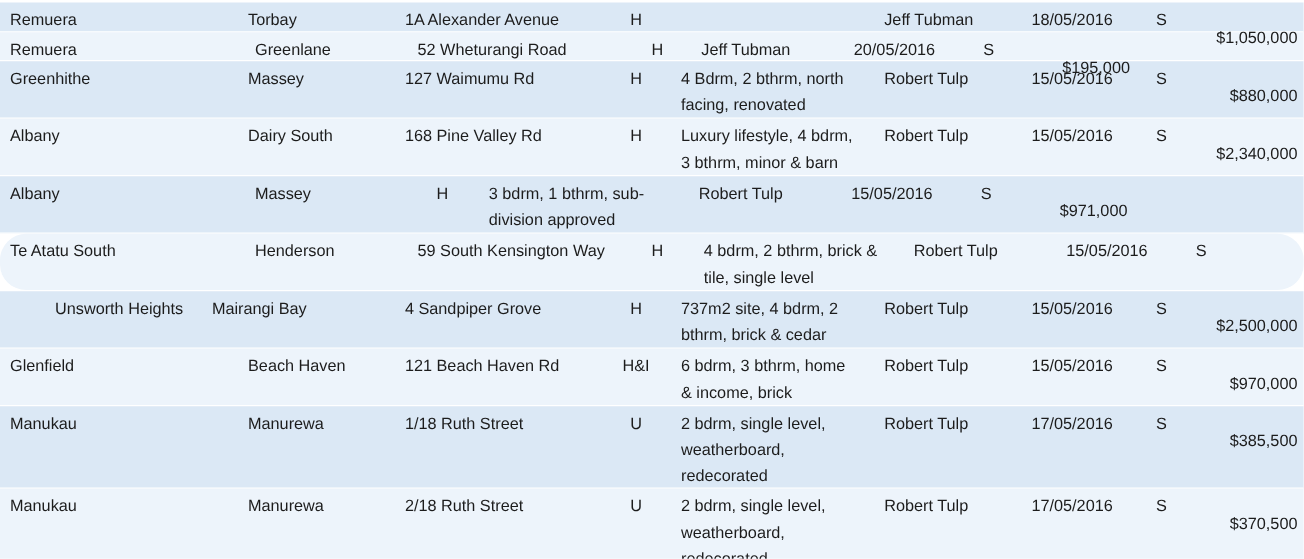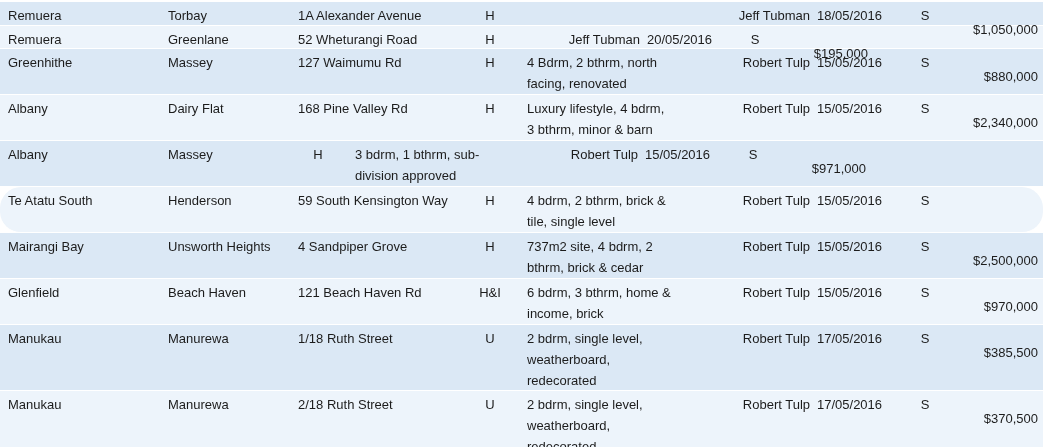--- a/index.html
+++ b/index.html
@@ -25,25 +25,25 @@
   .t-cell{
     box-sizing:border-box;
     padding-top:3px;
     padding-left:8px;
     line-height:21px;
     white-space:nowrap;
     overflow:hidden;
   }
   .t-cell.wrap{white-space:normal;}
   .c-suburb{width:160px;}
-  .c-district{width:130px;}
+  .c-district{width:130px;margin-left:36px;}
   .c-address{width:172px;}
   .c-type{width:56px;padding-left:0;text-align:center;}
   .c-description{width:170px;padding-left:9px;padding-right:14px;}
-  .c-agent{width:122px;padding-left:7px;text-align:right;}
+  .c-agent{width:122px;padding-left:7px;}
   .c-date{width:96px;padding-left:7px;}
   .c-status{width:38px;padding-left:0;text-align:center;}
   .c-price{width:99px;padding-left:0;padding-right:5px;text-align:right;margin-top:14px;}
 </style>
 </head>
 <body>
 
 <div id="screen" style="--band-blue: #dbe8f5; --band-light: #edf4fb; --grid-color: #ffffff; --text-color: #1c1c1c;">
   <div id="top-strip"></div>
   <div id="rows-host">
@@ -74,21 +74,21 @@
         <div class="t-cell c-address">127 Waimumu Rd</div>
         <div class="t-cell c-type">H</div>
         <div class="t-cell c-description wrap">4 Bdrm, 2 bthrm, north facing, renovated</div>
         <div class="t-cell c-agent">Robert Tulp</div>
         <div class="t-cell c-date">15/05/2016</div>
         <div class="t-cell c-status">S</div>
         <div class="t-cell c-price">$880,000</div>
       </div>
       <div class="t-row light" style="height: 46px;">
         <div class="t-cell c-suburb">Albany</div>
-        <div class="t-cell c-district">Dairy Flat</div>
+        <div class="t-cell c-district">Dairy South</div>
         <div class="t-cell c-address">168 Pine Valley Rd</div>
         <div class="t-cell c-type">H</div>
         <div class="t-cell c-description wrap">Luxury lifestyle, 4 bdrm, 3 bthrm, minor &amp; barn</div>
         <div class="t-cell c-agent">Robert Tulp</div>
         <div class="t-cell c-date">15/05/2016</div>
         <div class="t-cell c-status">S</div>
         <div class="t-cell c-price">$2,340,000</div>
       </div>
       <div class="t-row blue" style="height: 46px;">
         <div class="t-cell c-suburb">Albany</div>
@@ -104,22 +104,22 @@
         <div class="t-cell c-suburb">Te Atatu South</div>
         <div class="t-cell c-district">Henderson</div>
         <div class="t-cell c-address">59 South Kensington Way</div>
         <div class="t-cell c-type">H</div>
         <div class="t-cell c-description wrap">4 bdrm, 2 bthrm, brick &amp; tile, single level</div>
         <div class="t-cell c-agent">Robert Tulp</div>
         <div class="t-cell c-date">15/05/2016</div>
         <div class="t-cell c-status">S</div>
       </div>
       <div class="t-row blue" style="height: 46px;">
+        <div class="t-cell c-district">Unsworth Heights</div>
         <div class="t-cell c-suburb">Mairangi Bay</div>
-        <div class="t-cell c-district">Unsworth Heights</div>
         <div class="t-cell c-address">4 Sandpiper Grove</div>
         <div class="t-cell c-type">H</div>
         <div class="t-cell c-description wrap">737m2 site, 4 bdrm, 2 bthrm, brick &amp; cedar</div>
         <div class="t-cell c-agent">Robert Tulp</div>
         <div class="t-cell c-date">15/05/2016</div>
         <div class="t-cell c-status">S</div>
         <div class="t-cell c-price">$2,500,000</div>
       </div>
       <div class="t-row light" style="height: 46px;">
         <div class="t-cell c-suburb">Glenfield</div>

